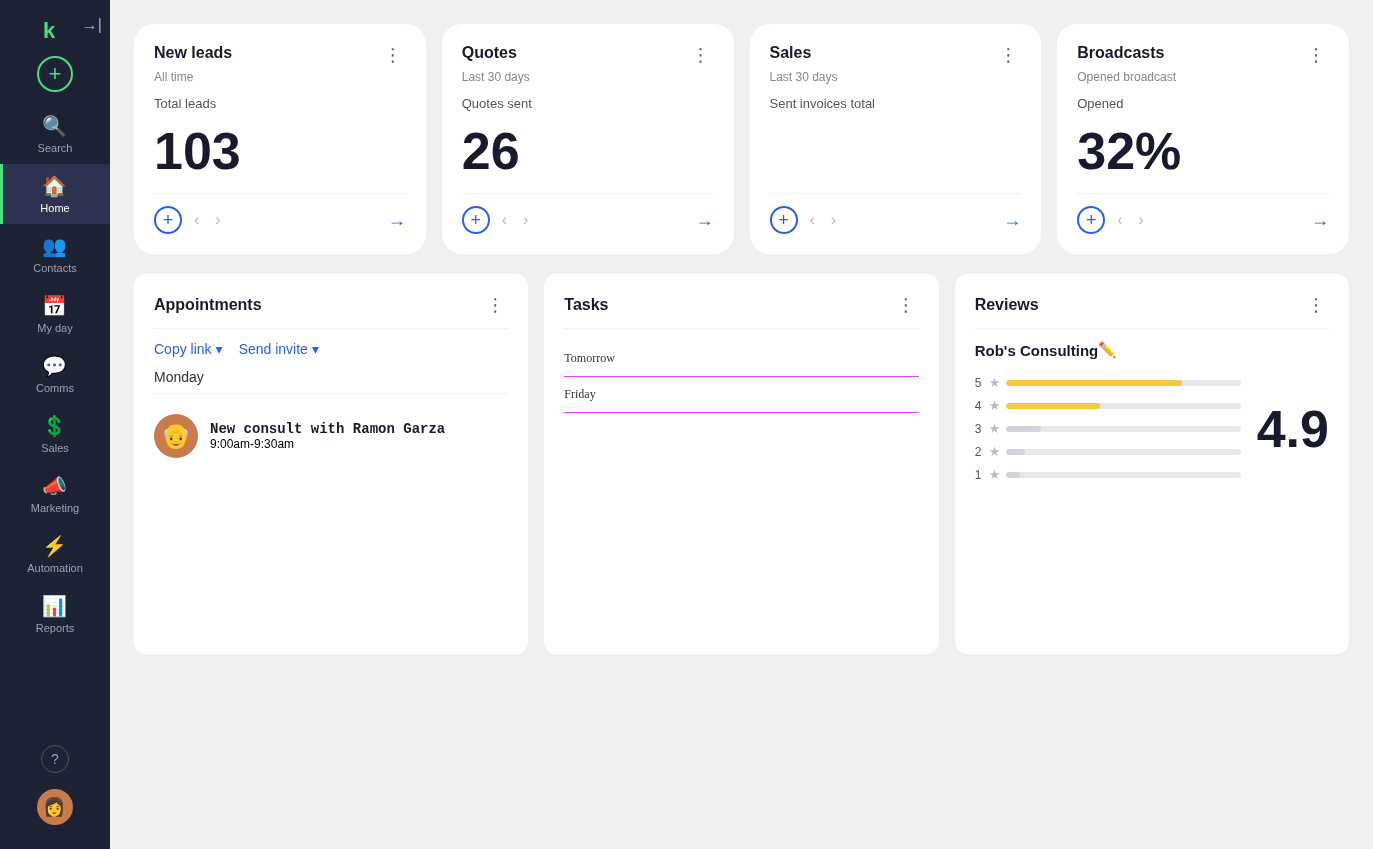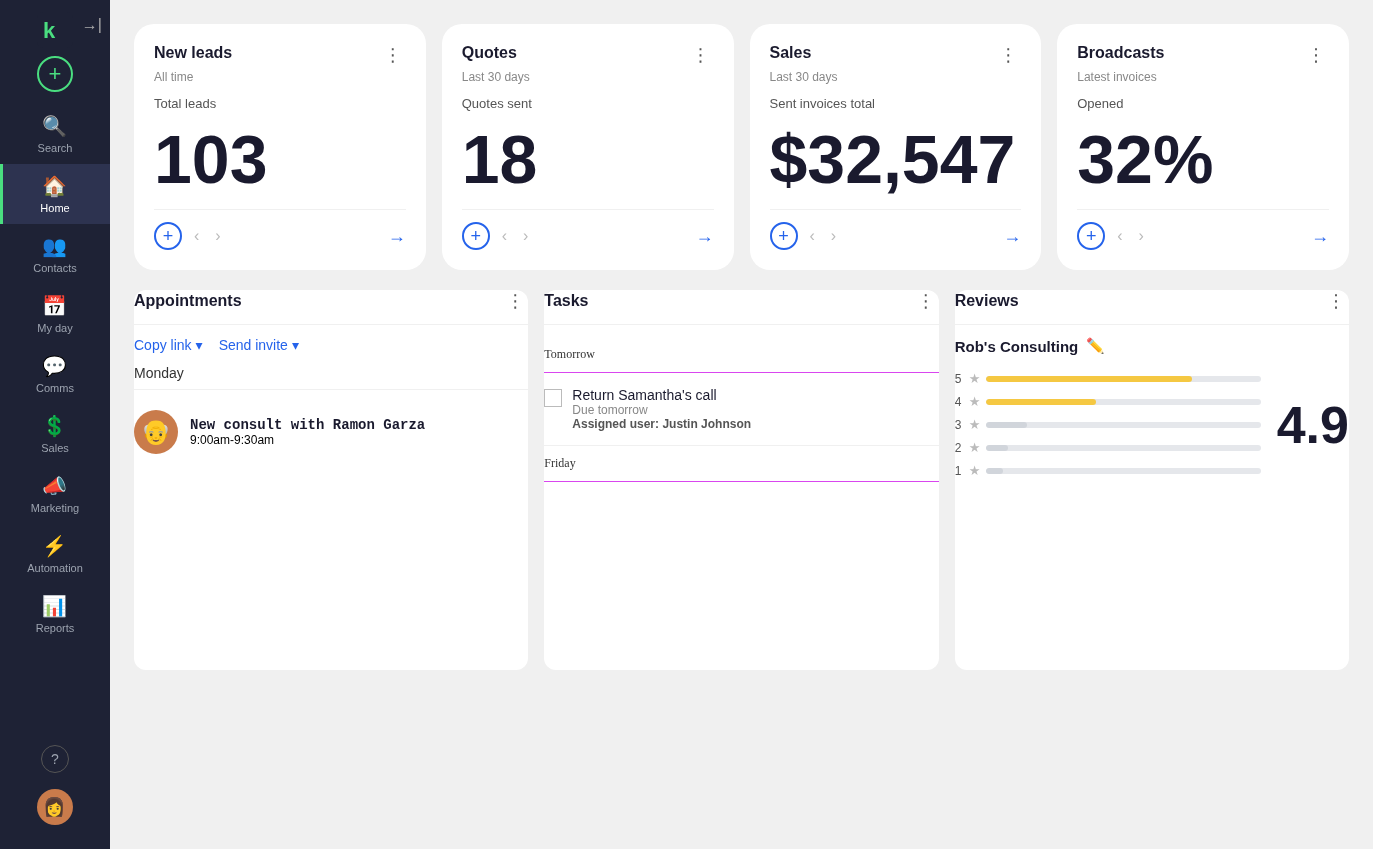--- a/index.html
+++ b/index.html
@@ -134,21 +134,21 @@
     }
     .stat-card-header {
       display: flex;
       justify-content: space-between;
       align-items: flex-start;
       margin-bottom: 4px;
     }
     .stat-card-title { font-size: 16px; font-weight: 600; color: #1a1a2e; }
     .stat-card-subtitle { font-size: 12px; color: #888; margin-bottom: 12px; }
     .stat-card-label { font-size: 13px; color: #555; margin-bottom: 14px; }
-    .stat-card-value { font-size: 68px; font-weight: 700; color: #1a1a2e; line-height: 1; margin-bottom: 16px; }
+    .stat-card-value { font-size: 52px; font-weight: 700; color: #1a1a2e; line-height: 1; margin-bottom: 16px; }
     .stat-card-actions {
       display: flex;
       align-items: center;
       gap: 8px;
       border-top: 1px solid #f0f0f0;
       padding-top: 12px;
       margin-top: auto;
     }
     .stat-add-btn {
       width: 28px;
@@ -191,20 +191,21 @@
 
     
     .bottom-row {
       display: grid;
       grid-template-columns: 1fr 1fr 1fr;
       gap: 16px;
     }
     .panel-card {
       background: #fff;
       border-radius: 12px;
+      padding: 20px;
       min-height: 380px;
     }
     .panel-header {
       display: flex;
       justify-content: space-between;
       align-items: center;
       margin-bottom: 12px;
       padding-bottom: 12px;
       border-bottom: 1px solid #f0f0f0;
     }
@@ -272,21 +273,20 @@
     }
     .task-name { font-size: 14px; font-weight: 500; color: #1a1a2e; }
     .task-due { font-size: 12px; color: #888; }
     .task-assigned { font-size: 12px; color: #555; }
     .task-assigned span { font-weight: 600; }
 
     
     .reviews-name-row {
       display: flex;
       align-items: center;
-      gap: 8px;
       margin-bottom: 16px;
     }
     .reviews-biz-name { font-size: 15px; font-weight: 600; color: #1a1a2e; }
     .reviews-edit-btn {
       background: none;
       border: none;
       color: #555;
       cursor: pointer;
       font-size: 15px;
     }
@@ -428,51 +428,50 @@
       </div>
     </div>
 
     <div class="stat-card">
       <div class="stat-card-header">
         <span class="stat-card-title">Quotes</span>
         <button class="more-btn">⋮</button>
       </div>
       <div class="stat-card-subtitle">Last 30 days</div>
       <div class="stat-card-label">Quotes sent</div>
-      <div class="stat-card-value">18</div>
+      <div class="stat-card-value">26</div>
       <div class="stat-card-actions">
         <button class="stat-add-btn">+</button>
         <button class="stat-nav-btn">‹</button>
         <button class="stat-nav-btn">›</button>
         <button class="stat-arrow-btn">→</button>
       </div>
     </div>
 
     <div class="stat-card">
       <div class="stat-card-header">
         <span class="stat-card-title">Sales</span>
         <button class="more-btn">⋮</button>
       </div>
       <div class="stat-card-subtitle">Last 30 days</div>
       <div class="stat-card-label">Sent invoices total</div>
-      <div class="stat-card-value">$32,547</div>
       <div class="stat-card-actions">
         <button class="stat-add-btn">+</button>
         <button class="stat-nav-btn">‹</button>
         <button class="stat-nav-btn">›</button>
         <button class="stat-arrow-btn">→</button>
       </div>
     </div>
 
     <div class="stat-card">
       <div class="stat-card-header">
         <span class="stat-card-title">Broadcasts</span>
         <button class="more-btn">⋮</button>
       </div>
-      <div class="stat-card-subtitle">Latest invoices</div>
+      <div class="stat-card-subtitle">Opened broadcast</div>
       <div class="stat-card-label">Opened</div>
       <div class="stat-card-value">32%</div>
       <div class="stat-card-actions">
         <button class="stat-add-btn">+</button>
         <button class="stat-nav-btn">‹</button>
         <button class="stat-nav-btn">›</button>
         <button class="stat-arrow-btn">→</button>
       </div>
     </div>
 
@@ -505,31 +504,20 @@
       </div>
     </div>
 
     <div class="panel-card">
       <div class="panel-header">
         <span class="panel-title">Tasks</span>
         <button class="more-btn">⋮</button>
       </div>
 
       <div class="task-section-label">Tomorrow</div>
-      <div class="task-item">
-        <div class="task-checkbox"></div>
-        <div>
-          <div class="task-name">Return Samantha's call</div>
-          <div class="task-due">Due tomorrow</div>
-          <div class="task-assigned">
-            <span>Assigned user:</span>
-            <span style="font-weight:600;">Justin Johnson</span>
-          </div>
-        </div>
-      </div>
 
       <div class="task-section-label">Friday</div>
     </div>
 
     <div class="panel-card">
       <div class="panel-header">
         <span class="panel-title">Reviews</span>
         <button class="more-btn">⋮</button>
       </div>
       <div class="reviews-name-row">

